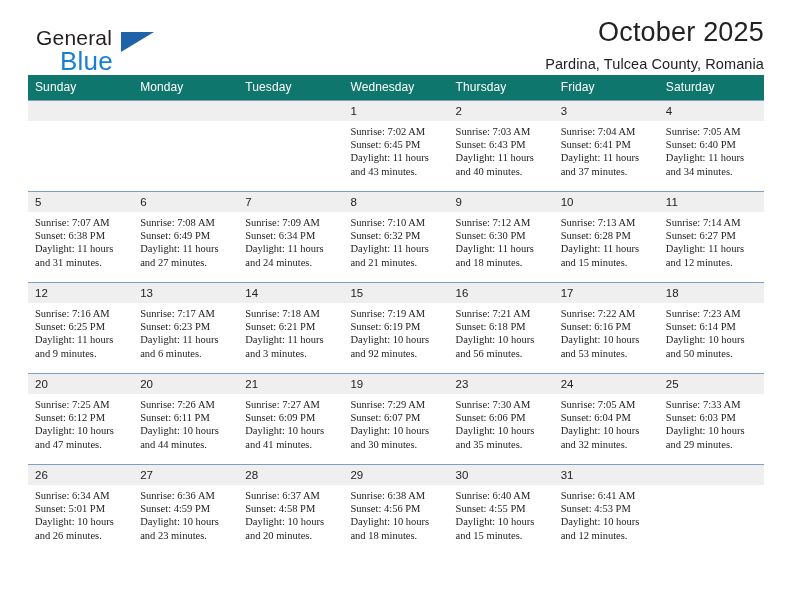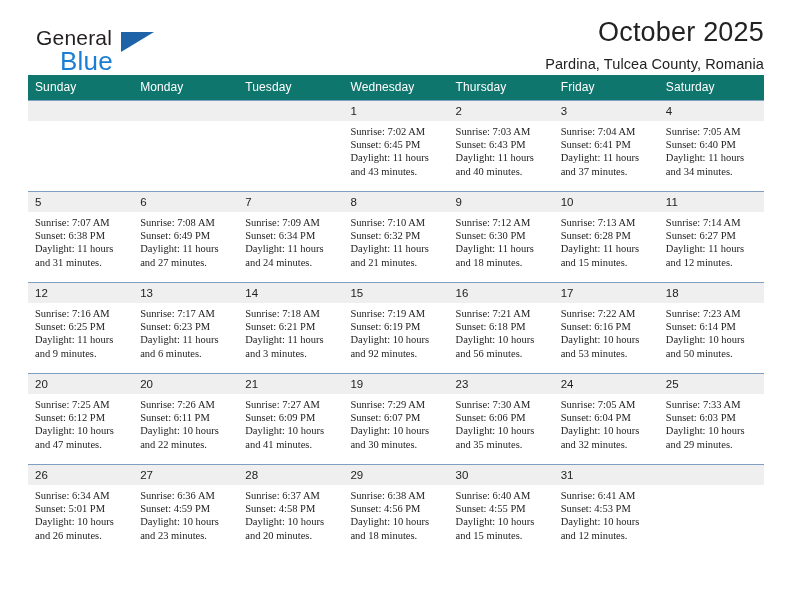--- a/index.html
+++ b/index.html
@@ -351,21 +351,21 @@
               <div>Daylight: 10 hours</div>
               <div>and 47 minutes.</div>
             </div>
           </td>
           <td>
             <div class="daynum">20</div>
             <div class="cell-body">
               <div>Sunrise: 7:26 AM</div>
               <div>Sunset: 6:11 PM</div>
               <div>Daylight: 10 hours</div>
-              <div>and 22 minutes.</div>
+              <div>and 44 minutes.</div>
             </div>
           </td>
           <td>
             <div class="daynum">21</div>
             <div class="cell-body">
               <div>Sunrise: 7:27 AM</div>
               <div>Sunset: 6:09 PM</div>
               <div>Daylight: 10 hours</div>
               <div>and 41 minutes.</div>
             </div>

